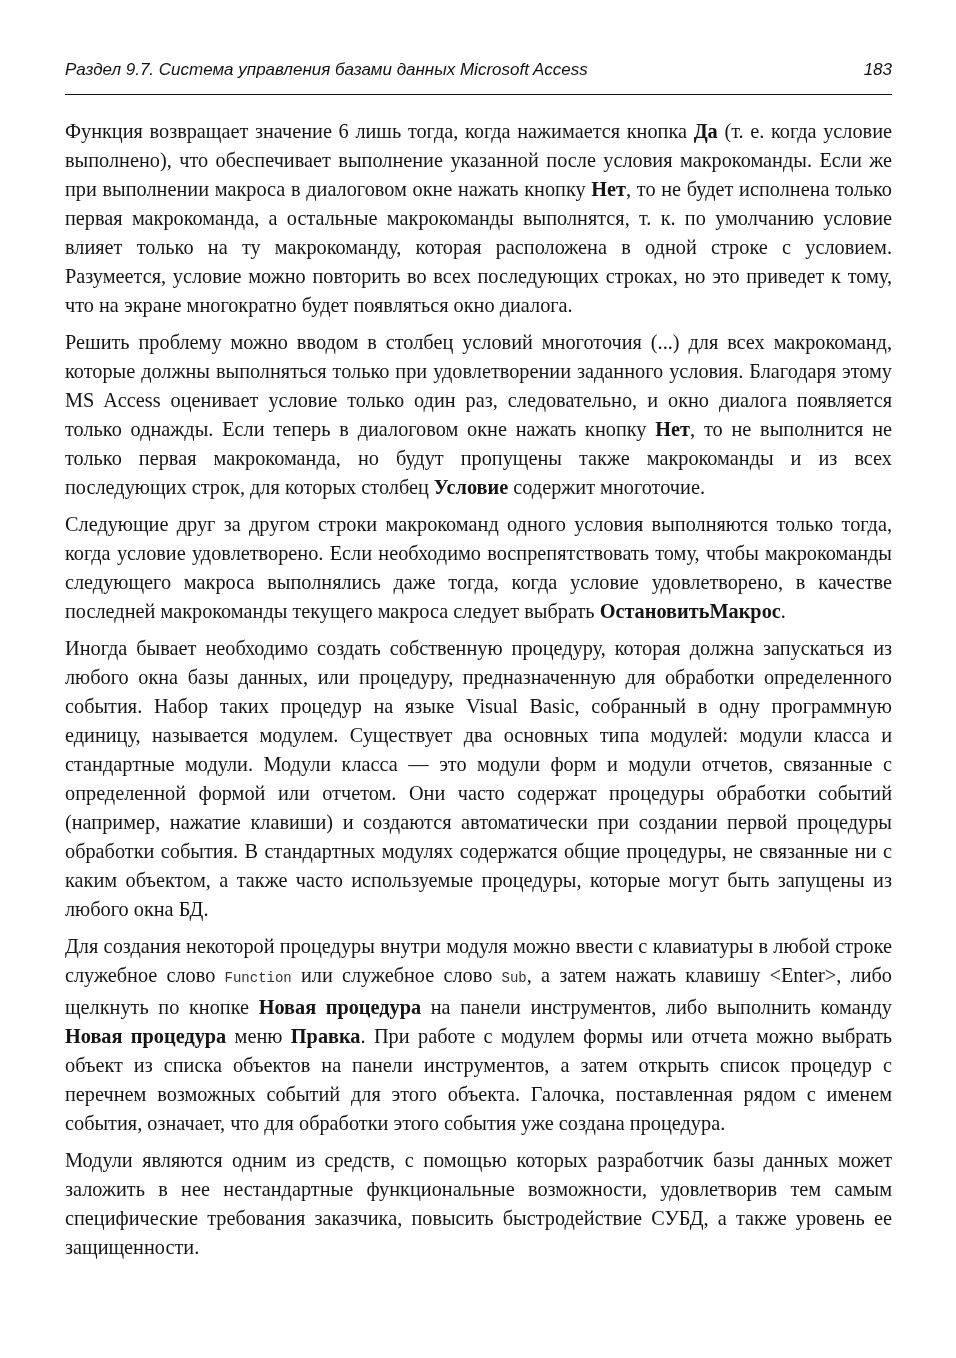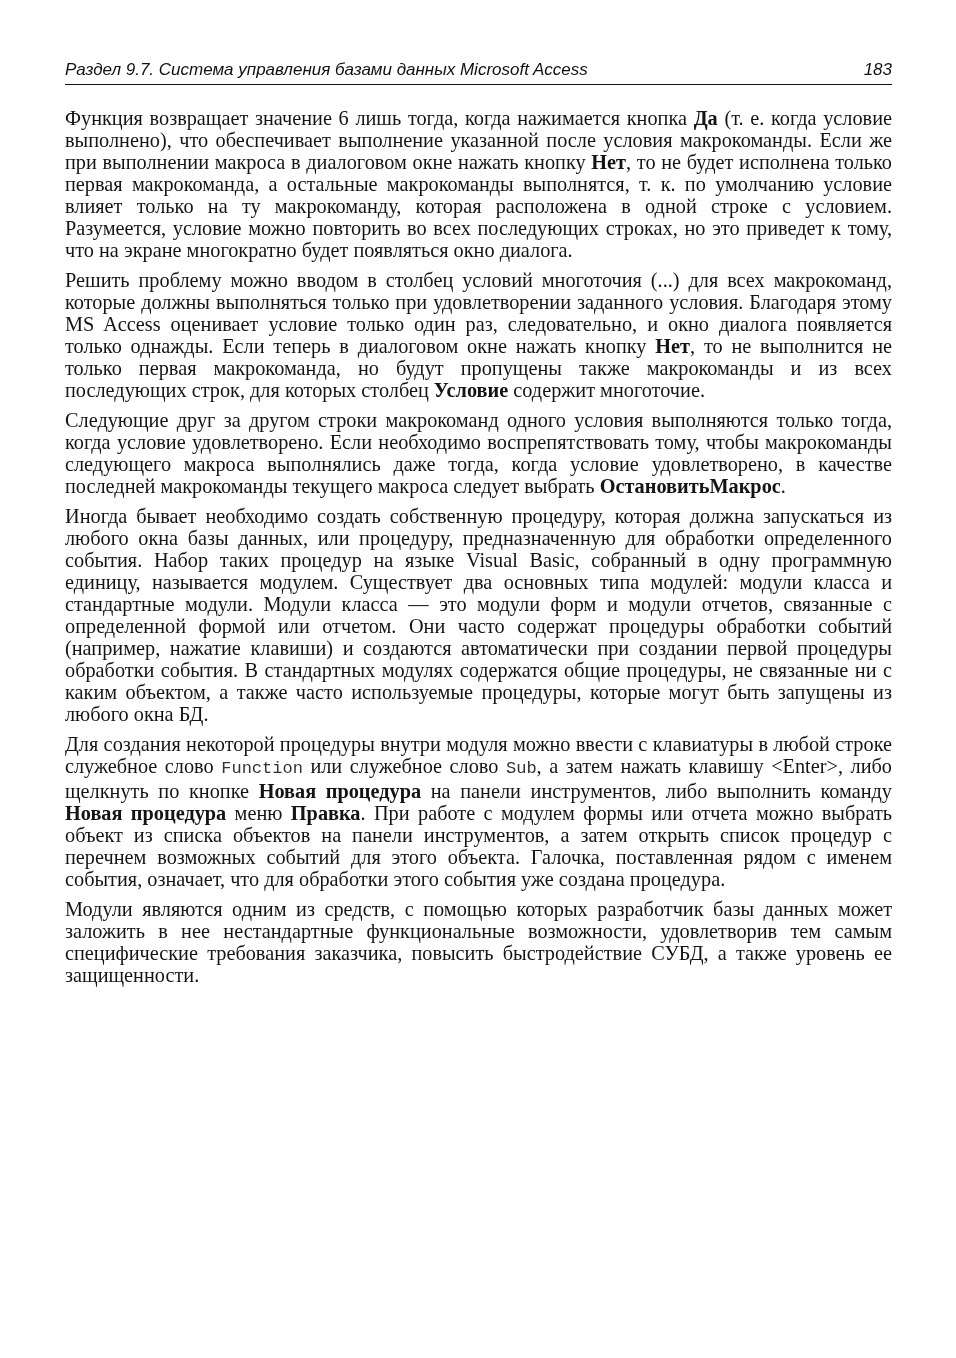--- a/index.html
+++ b/index.html
@@ -1,30 +1,30 @@
 <!DOCTYPE html>
 <html><head>
 <meta charset="utf-8">
 <style>
   html, body { margin: 0; padding: 0; background: #ffffff; }
   body { width: 956px; height: 1358px; position: relative; overflow: hidden; }
   .page { position: absolute; left: 65px; top: 54px; width: 827px; }
   .header {
     display: flex; justify-content: space-between; align-items: flex-end;
-    border-bottom: 1.5px solid #111; padding-bottom: 4px; height: 26px;
+    border-bottom: 1.5px solid #111; padding-bottom: 14px; height: 26px;
     font-family: "Liberation Sans", sans-serif; font-style: italic; font-size: 17px; color: #111;
   }
   .body { margin-top: 22px; }
   .para {
-    font-family: "Liberation Serif", serif; font-size: 20.3px; line-height: 22px; color: #141414;
+    font-family: "Liberation Serif", serif; font-size: 20.3px; line-height: 29px; color: #141414;
     text-align: justify; margin: 0 0 8px 0; hyphens: manual;
   }
   .b { font-weight: bold; }
   .i { }
-  .m { font-family: "Liberation Mono", monospace; font-size: 17px; color: #333; }
+  .m { font-family: "Liberation Mono", monospace; font-size: 14px; color: #333; }
 </style>
 </head>
 <body>
 
 <div class="page">
   <div class="header">
     <span>Раздел 9.7. Система управления базами данных Microsoft Access</span>
     <span>183</span>
   </div>
   <div class="body" id="body">

